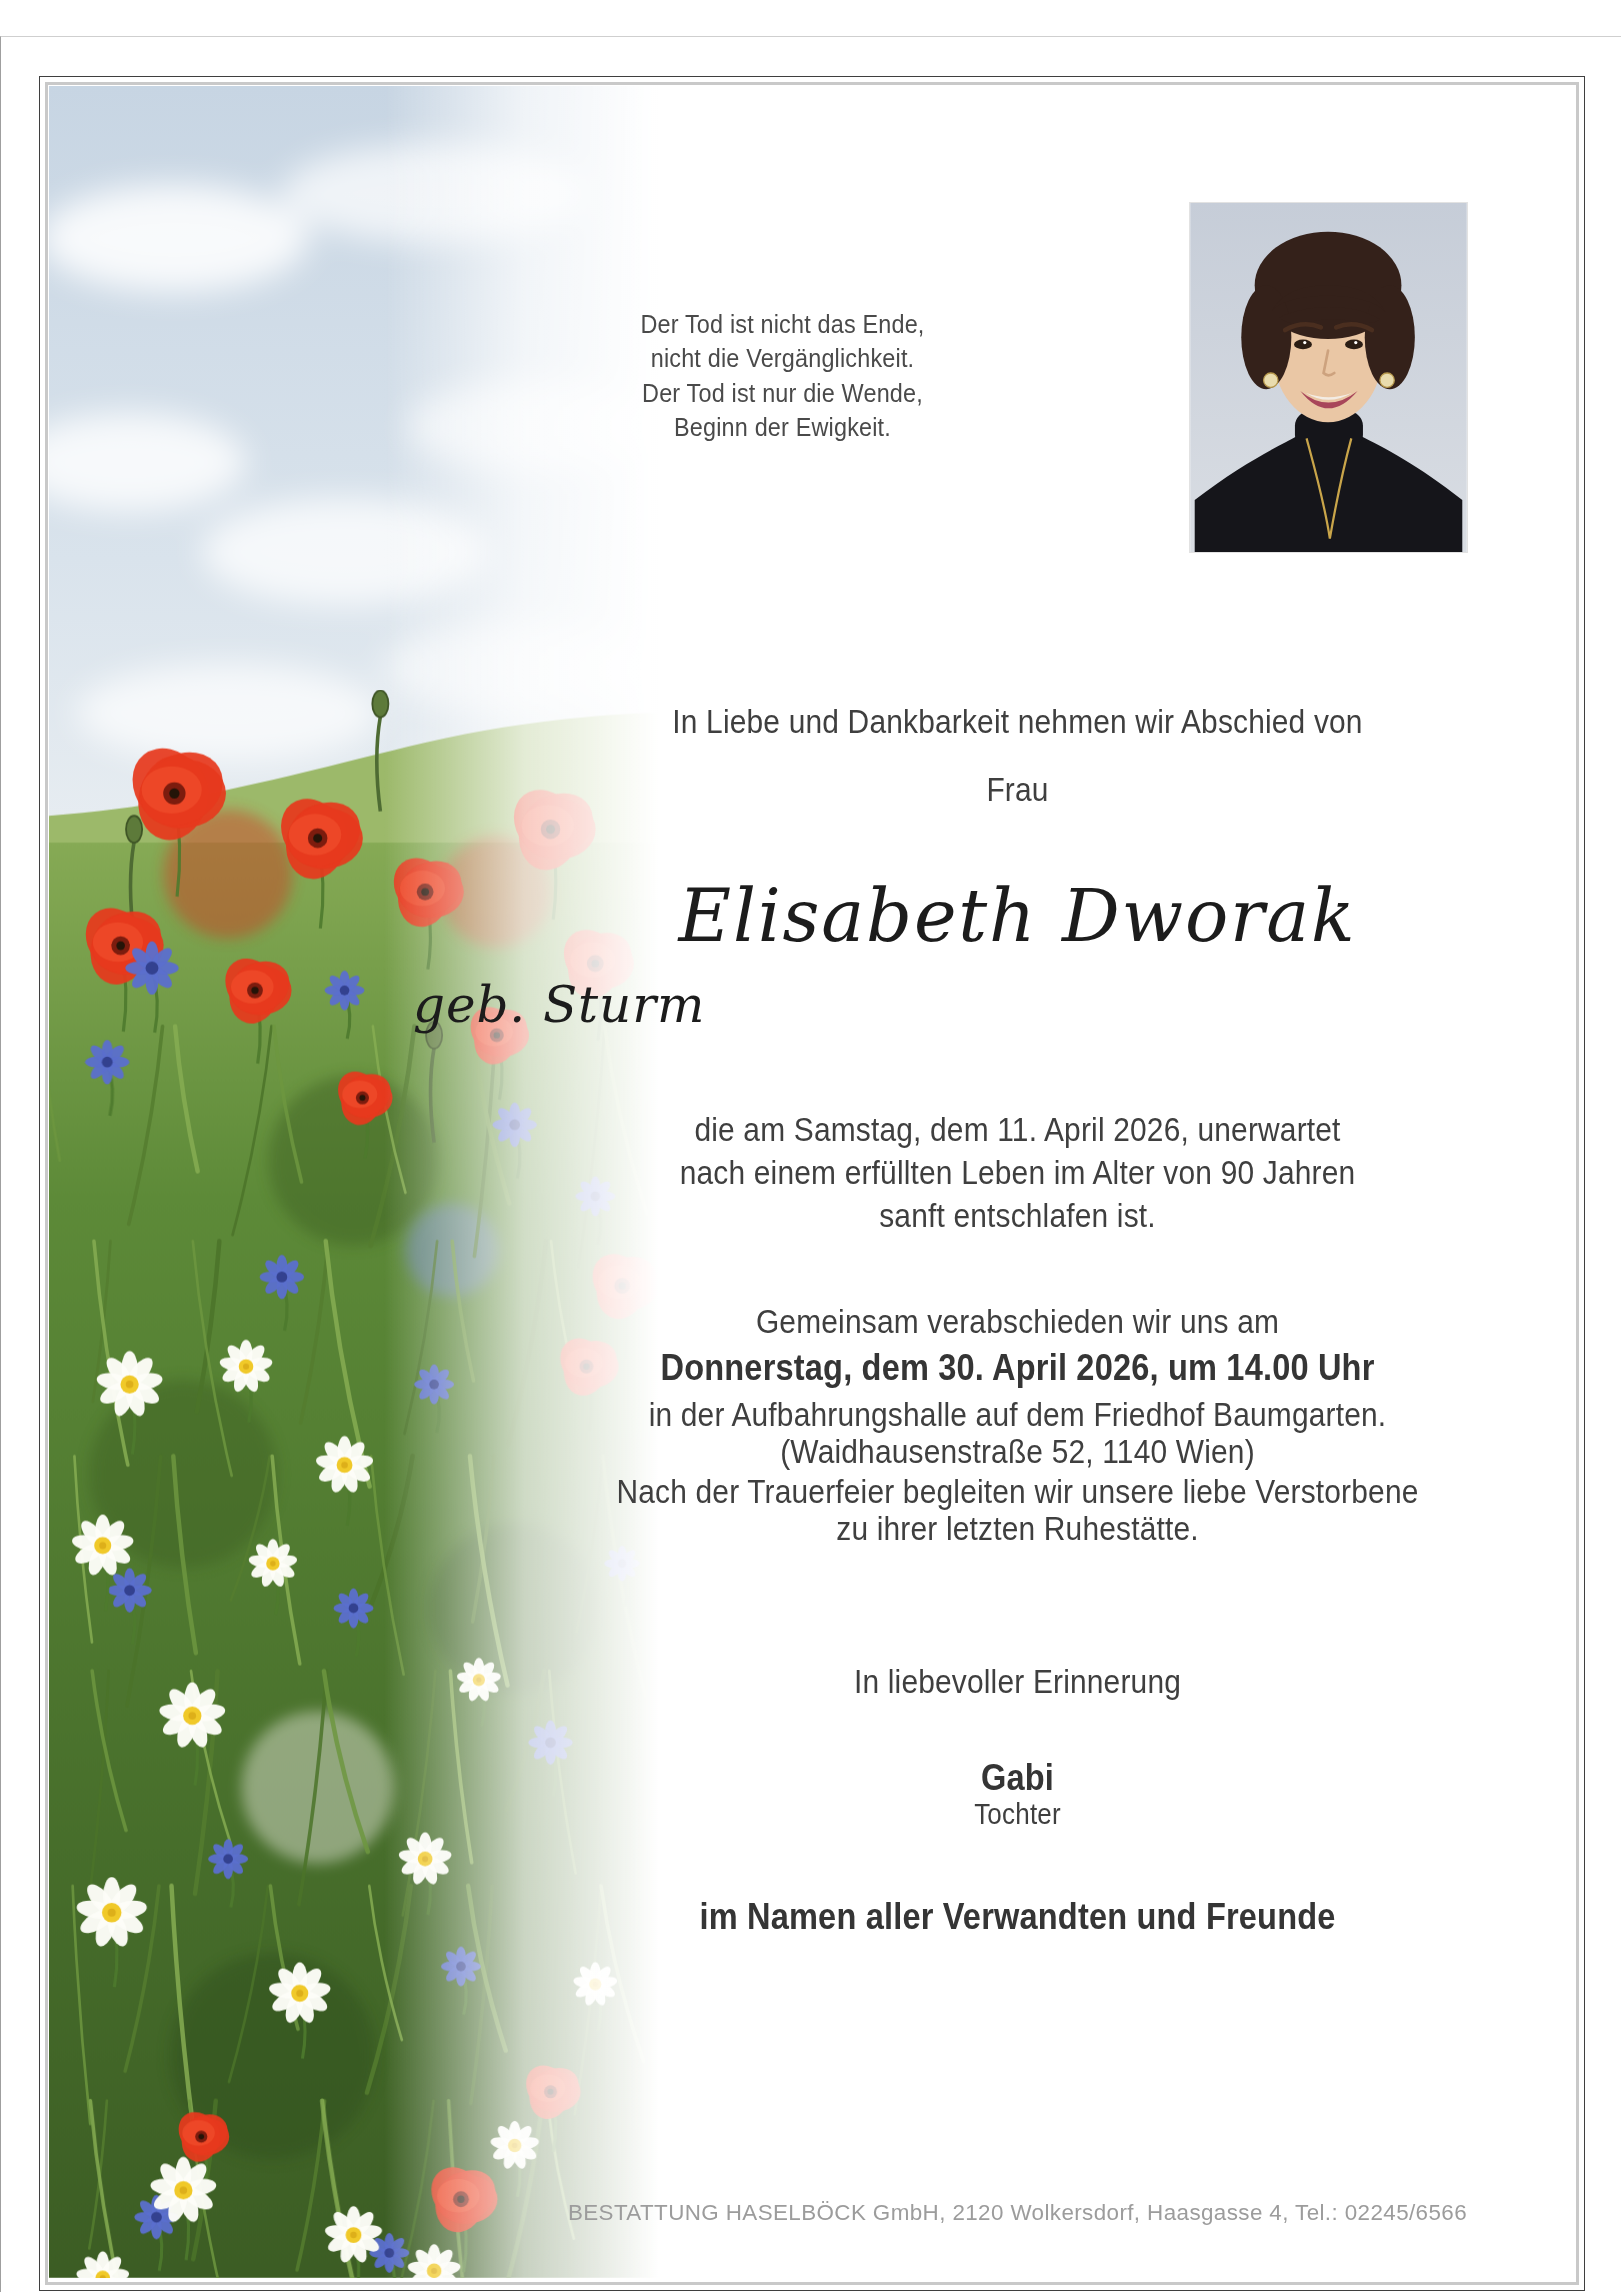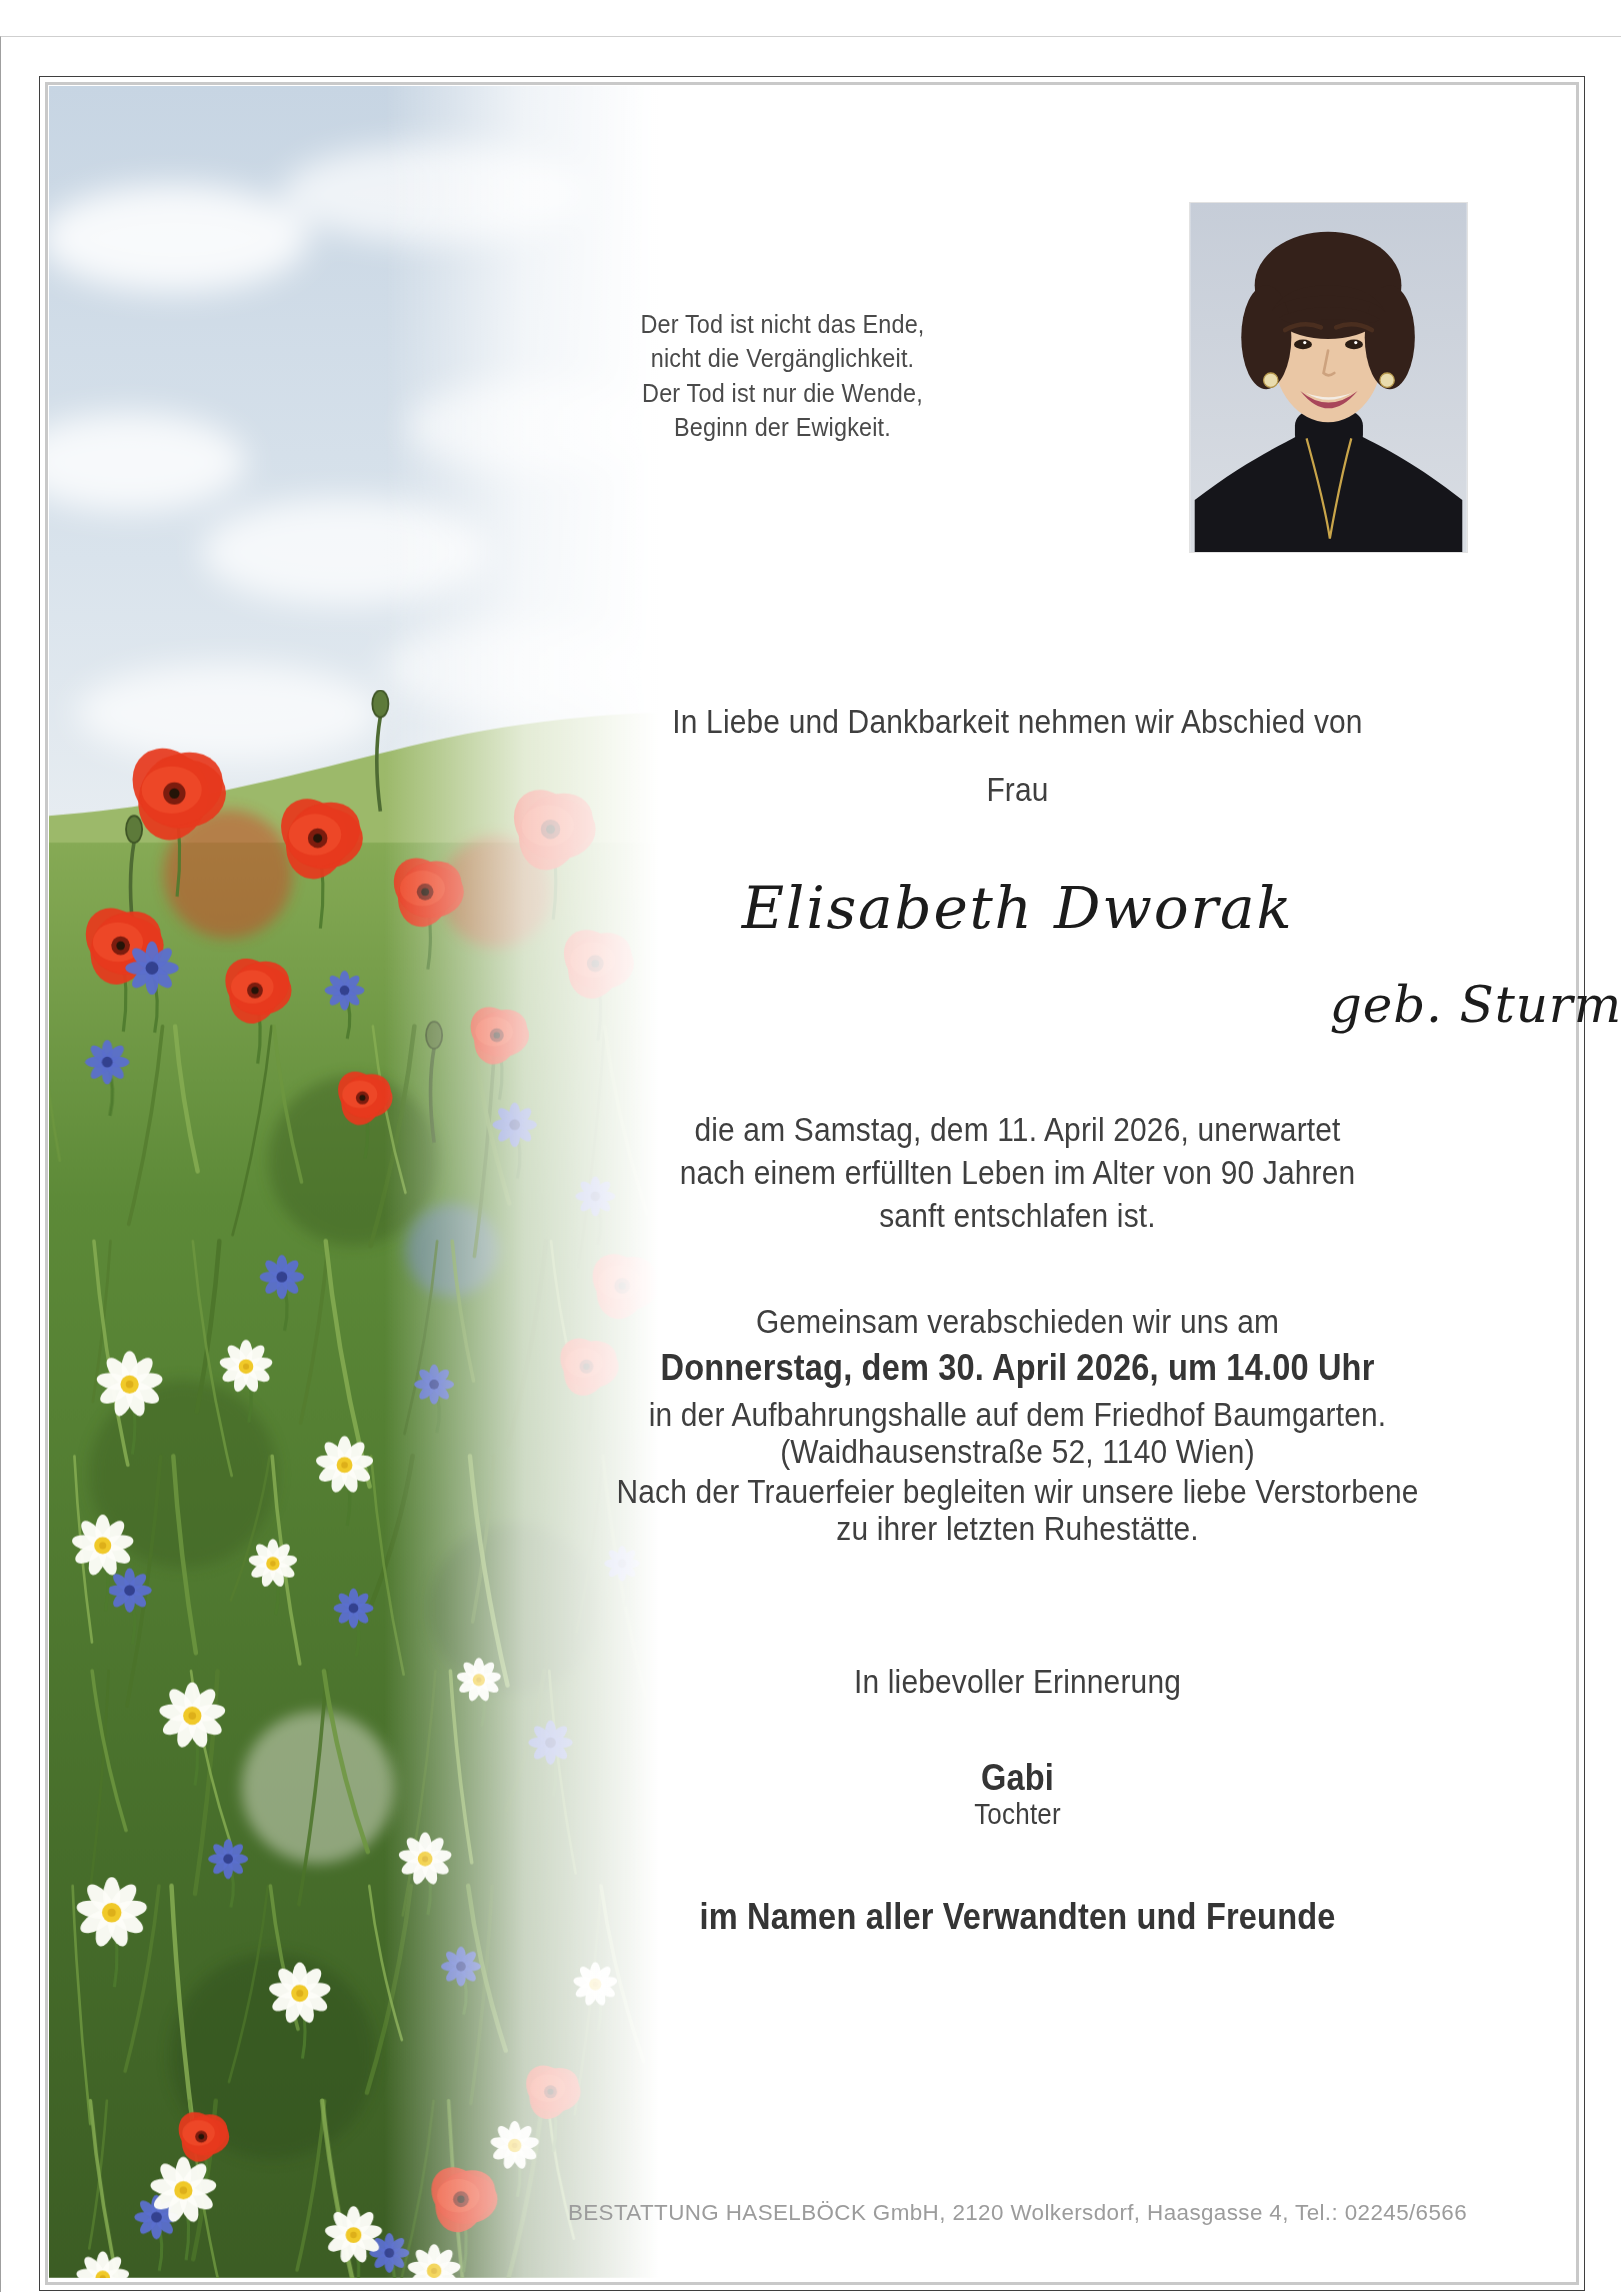--- a/index.html
+++ b/index.html
@@ -38,25 +38,25 @@
   .cline{
     position:absolute;left:412px;width:1209px;text-align:center;
     transform:scaleX(0.88);font-size:34px;color:#3f3f3f;
     white-space:nowrap;letter-spacing:0.2px;
   }
   .cline.bold{font-weight:bold;font-size:37px;color:#353535;}
   .cline.small{font-size:29.6px;}
   .name-line{
     position:absolute;left:412px;width:1209px;text-align:center;top:837px;
     font-family:"DejaVu Serif","Liberation Serif",serif;
-    font-style:italic;font-size:58px;color:#1c1c1c;
+    font-style:italic;font-size:72px;color:#1c1c1c;
     white-space:nowrap;letter-spacing:1.8px;
   }
   .maiden-line{
-    position:absolute;left:412px;width:1209px;text-align:right;top:939px;
+    position:absolute;left:412px;width:1209px;text-align:left;top:939px;
     font-family:"DejaVu Serif","Liberation Serif",serif;
     font-style:italic;font-size:50px;color:#1c1c1c;white-space:nowrap;letter-spacing:0.9px;
   }
   .fline{
     position:absolute;left:412px;width:1209px;text-align:center;
     font-size:22.4px;color:#9c9c9c;white-space:nowrap;letter-spacing:0.4px;
   }
 </style>
 </head>
 <body>

